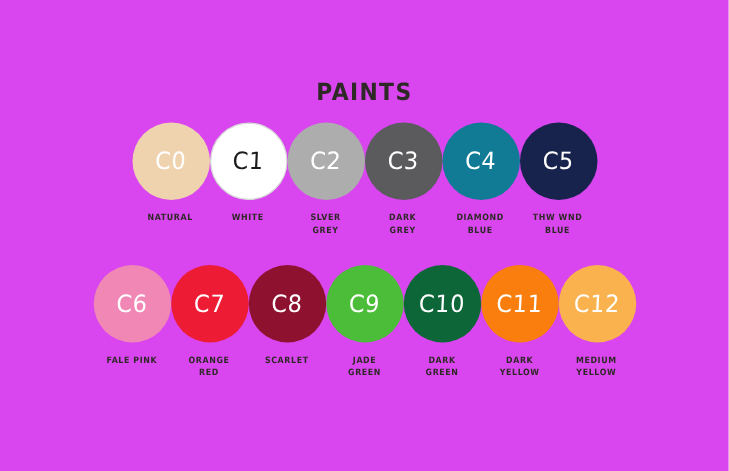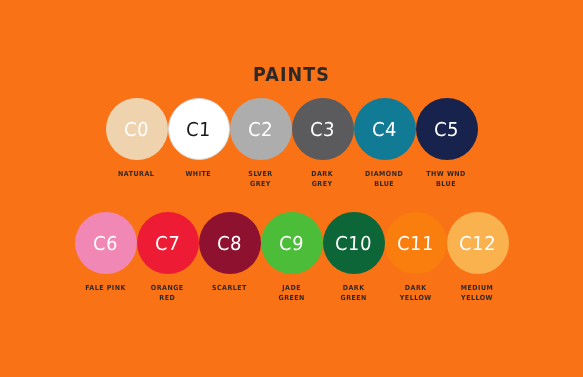--- a/index.html
+++ b/index.html
@@ -11,21 +11,21 @@
     width: 583px;
     height: 377px;
     overflow: hidden;
     font-family: "Liberation Sans", sans-serif;
     -webkit-font-smoothing: antialiased;
   }
   #palette-page {
     position: relative;
     width: 583px;
     height: 377px;
-    background: #f97316;
+    background: #d946ef;
     box-sizing: border-box;
   }
   #page-title {
     position: absolute;
     top: 63px;
     left: 0;
     width: 583px;
     text-align: center;
     font-family: "DejaVu Sans", sans-serif;
     font-weight: bold;

